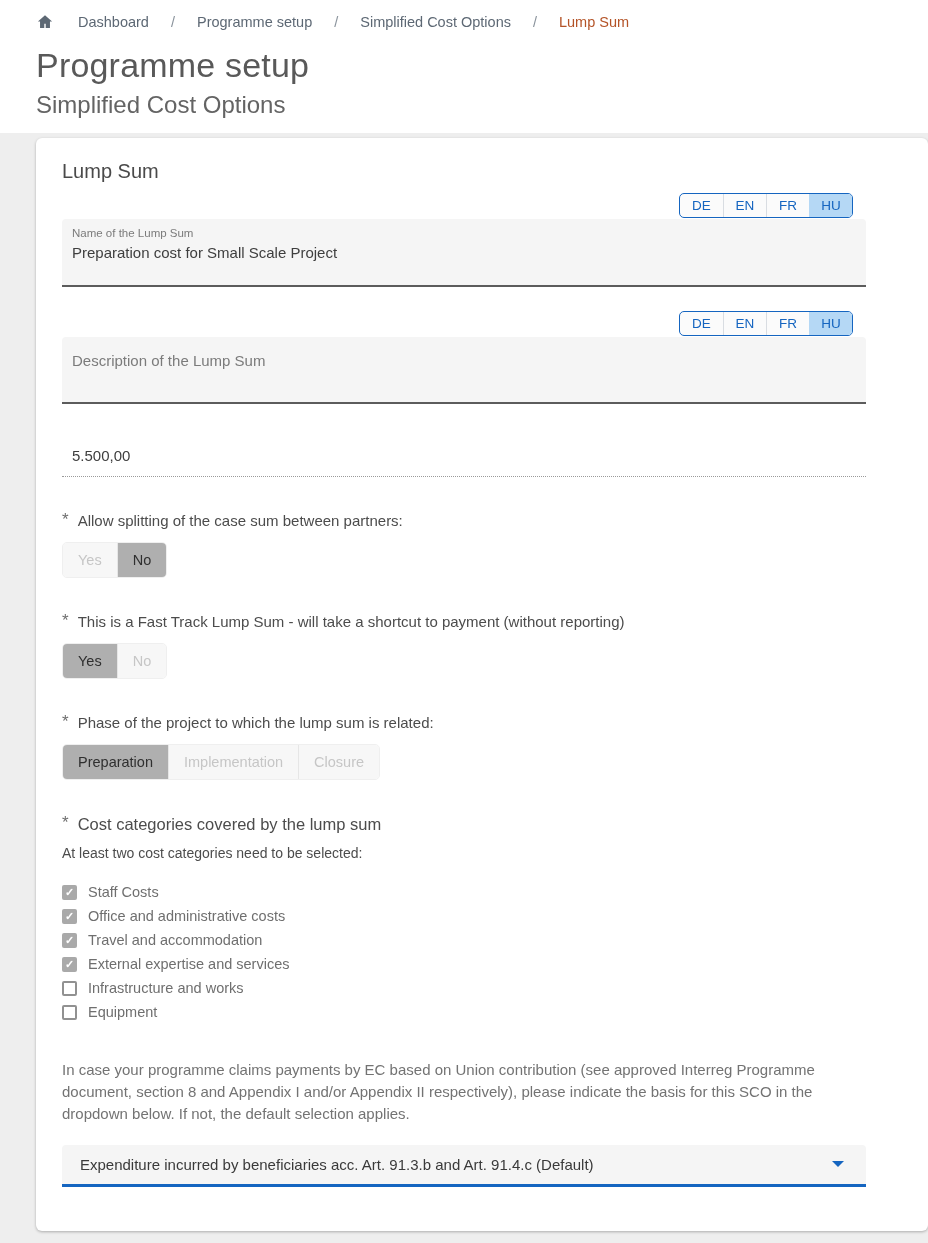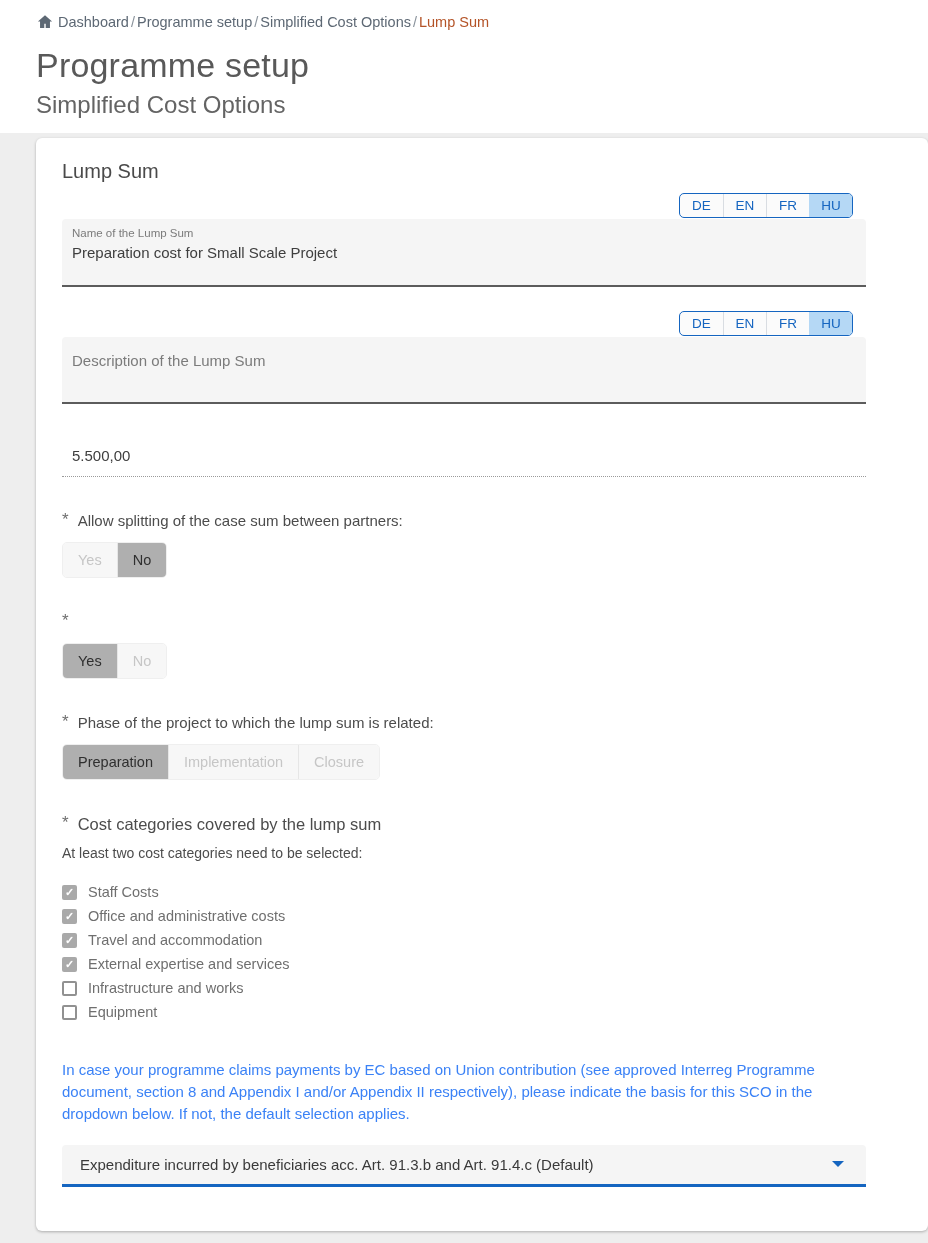--- a/index.html
+++ b/index.html
@@ -12,21 +12,21 @@
 
   
   .app-header {
     background: #ffffff;
     height: 133px;
     padding: 13px 0 0 36px;
   }
   .breadcrumb {
     display: flex;
     align-items: center;
-    gap: 2px;
+    gap: 22px;
     font-size: 14.5px;
     color: #5d6874;
   }
   .breadcrumb .home-ico { width: 18px; height: 17px; display: inline-block; margin-right: 2px; }
   .breadcrumb a.crumb { color: #5d6874; text-decoration: none; cursor: pointer; }
   .breadcrumb .sep { color: #8a939c; }
   .breadcrumb .crumb-active { color: #b45327; }
   .page-title {
     font-size: 34px;
     font-weight: 300;
@@ -142,21 +142,21 @@
   }
   .cbox.checked { background: #a9a9a9; }
   .cbox.checked .tick { color: #ffffff; font-size: 11px; line-height: 1; font-weight: bold; }
   .cbox.unchecked { background: #ffffff; border: 2px solid #919191; }
   .checkbox-row .cb-label { font-size: 14.5px; color: #6f6f6f; }
 
   
   .note {
     margin-top: 35px;
     font-size: 15px;
-    color: #3b82f6;
+    color: #737373;
     line-height: 1.48;
     max-width: 800px;
   }
   .dropdown {
     margin-top: 19px;
     background: #f5f5f5;
     border-radius: 4px 4px 0 0;
     border-bottom: 3px solid #1565c0;
     display: flex;
     align-items: center;
@@ -259,20 +259,21 @@
     </div>
     <div class="toggle-group">
       <div class="toggle-btn">Yes</div>
       <div class="toggle-btn selected">No</div>
     </div>
   </div>
 
   <div class="section">
     <div class="section-label">
       <span class="req">*</span>
+      <span>This is a Fast Track Lump Sum - will take a shortcut to payment (without reporting)</span>
     </div>
     <div class="toggle-group">
       <div class="toggle-btn selected">Yes</div>
       <div class="toggle-btn">No</div>
     </div>
   </div>
 
   <div class="section">
     <div class="section-label">
       <span class="req">*</span>

